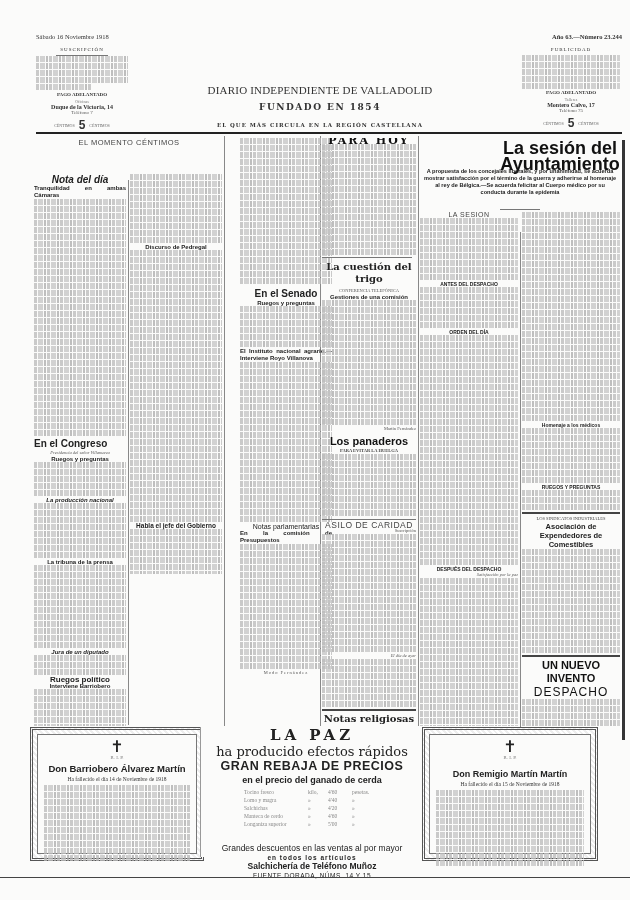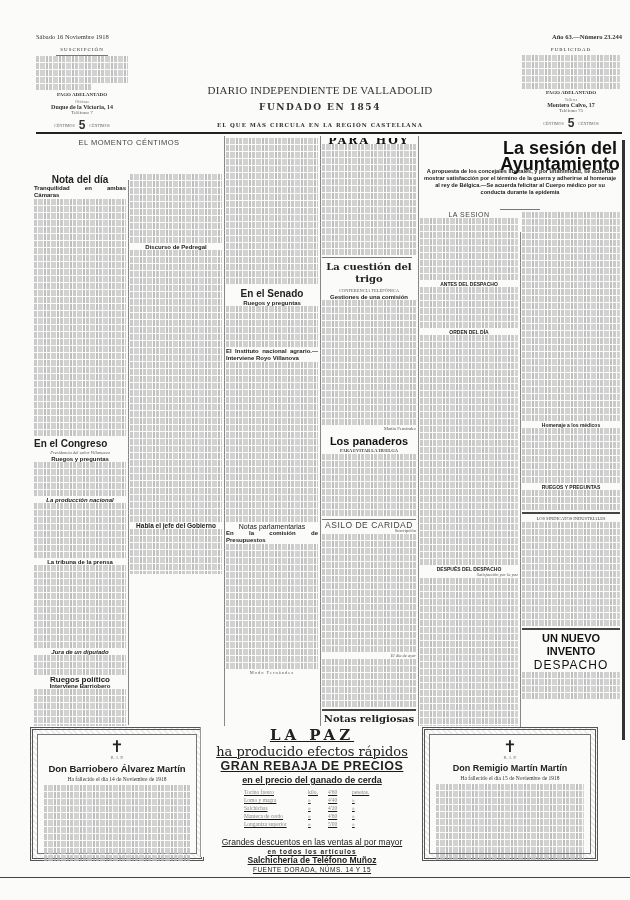--- a/index.html
+++ b/index.html
@@ -84,21 +84,21 @@
   <div class="vline" style="left:128px;top:180px;height:545px;"></div>
   <div class="vline" style="left:224px;top:136px;height:590px;"></div>
   <div class="vline" style="left:320px;top:136px;height:590px;"></div>
   <div class="vline" style="left:418px;top:136px;height:590px;"></div>
   <div class="vline" style="left:520px;top:232px;height:498px;"></div>
   <div class="abs" style="left:622px;top:140px;width:3px;height:600px;background:#333;"></div>
 
   <div class="abs h-sec" style="left:34px;top:138px;width:190px;font-size:7.5px;">EL MOMENTO CÉNTIMOS</div>
 
   <div class="col" style="left:34px;top:174px;width:92px;height:552px;">
-    <div class="h-mid" style="font-size:10px;line-height:11px;text-align:center;">Nota del día</div>
+    <div class="h-mid" style="font-size:10px;line-height:11px;text-align:center;font-style:italic;">Nota del día</div>
     <div class="h-mid" style="font-size:6px;line-height:7px;">Tranquilidad en ambas Cámaras</div>
     <div>
       <span class="filler"></span>
         <span class="filler"></span>
         <span class="filler"></span>
         <span class="filler"></span>
         <span class="filler"></span>
         <span class="filler"></span>
         <span class="filler"></span>
         <span class="filler"></span>
@@ -243,21 +243,21 @@
       <span class="filler"></span>
         <span class="filler"></span>
         <span class="filler"></span>
         <span class="filler"></span>
         <span class="filler"></span>
         <span class="filler"></span>
         <span class="filler"></span>
     </div>
   </div>
 
-  <div class="col" style="left:226px;top:138px;width:92px;height:588px;">
+  <div class="col" style="left:240px;top:138px;width:92px;height:588px;">
     <div>
       <span class="filler"></span>
         <span class="filler"></span>
         <span class="filler"></span>
         <span class="filler"></span>
         <span class="filler"></span>
         <span class="filler"></span>
         <span class="filler"></span>
         <span class="filler"></span>
         <span class="filler"></span>
@@ -563,20 +563,21 @@
         <span class="filler"></span>
         <span class="filler"></span>
     </div>
     <div class="h-mid" style="font-size:5px;text-align:center;">RUEGOS Y PREGUNTAS</div>
     <div>
       <span class="filler"></span>
         <span class="filler"></span>
         <span class="filler"></span>
     </div>
     <div style="font-size:4.5px;text-align:center;color:#444;border-top:2px solid #444;padding-top:2px;margin-top:2px;">LOS SINDICATOS INDUSTRIALES</div>
+    <div class="h-mid" style="font-size:7.5px;line-height:9px;text-align:center;">Asociación de Expendedores de Comestibles</div>
     <div>
       <span class="filler"></span>
         <span class="filler"></span>
         <span class="filler"></span>
         <span class="filler"></span>
         <span class="filler"></span>
         <span class="filler"></span>
         <span class="filler"></span>
         <span class="filler"></span>
         <span class="filler"></span>
@@ -612,21 +613,21 @@
           <span class="filler"></span>
           <span class="filler"></span>
           <span class="filler"></span>
           <span class="filler"></span>
           <span class="filler"></span>
           <span class="filler"></span>
       </div>
     </div>
   </div>
 
-  <div class="abs" style="left:200px;top:727px;width:222px;height:130px;border-left:1px solid #999;border-right:1px solid #999;background:#fbfbfa;text-decoration:underline;">
+  <div class="abs" style="left:200px;top:727px;width:222px;height:130px;border-left:1px solid #999;border-right:1px solid #999;background:#fbfbfa;">
     <div class="ad-center" style="font-size:15px;font-weight:bold;letter-spacing:4px;font-family:'DejaVu Serif',serif;line-height:17px;">LA PAZ</div>
     <div class="ad-center" style="font-size:13px;font-family:'DejaVu Serif',serif;line-height:15px;">ha producido efectos rápidos</div>
     <div class="ad-center" style="font-size:12.5px;font-family:'Liberation Sans',sans-serif;font-weight:bold;line-height:15px;letter-spacing:0.5px;">GRAN REBAJA DE PRECIOS</div>
     <div class="ad-center" style="font-size:9px;font-family:'Liberation Sans',sans-serif;font-weight:bold;line-height:12px;">en el precio del ganado de cerda</div>
     <div style="margin-top:2px;">
       <div class="price-row">
           <span style="width:58px;">Tocino fresco</span>
           <span style="width:14px;">kilo,</span>
           <span style="width:18px;">4'60</span>
           <span style="width:28px;">pesetas.</span>
@@ -649,31 +650,31 @@
           <span style="width:18px;">4'60</span>
           <span style="width:28px;">»</span>
         </div>
       <div class="price-row">
           <span style="width:58px;">Longaniza superior</span>
           <span style="width:14px;">»</span>
           <span style="width:18px;">5'00</span>
           <span style="width:28px;">»</span>
         </div>
     </div>
-    <div class="ad-center" style="font-size:8.5px;font-family:'Liberation Sans',sans-serif;line-height:11px;margin-top:9px;">Grandes descuentos en las ventas al por mayor</div>
+    <div class="ad-center" style="font-size:8.5px;font-family:'Liberation Sans',sans-serif;line-height:11px;margin-top:15px;">Grandes descuentos en las ventas al por mayor</div>
     <div class="ad-center" style="font-size:6.5px;font-family:'Liberation Sans',sans-serif;font-weight:bold;letter-spacing:1px;">en todos los artículos</div>
     <div class="ad-center" style="font-size:8.5px;font-family:'Liberation Sans',sans-serif;font-weight:bold;line-height:11px;">Salchichería de Teléfono Muñoz</div>
     <div class="ad-center" style="font-size:6.5px;font-family:'Liberation Sans',sans-serif;letter-spacing:0.5px;">FUENTE DORADA, NÚMS. 14 Y 15</div>
   </div>
 
   <div class="ornate" style="left:422px;top:727px;width:170px;height:128px;">
     <div class="ornate-inner">
       <div class="cross" style="margin-top:4px;">✝</div>
       <div class="tiny" style="text-align:center;">R. I. P.</div>
-      <div style="font-family:'Liberation Sans',sans-serif;font-weight:bold;font-size:9px;text-align:center;color:#222;margin-top:3px;">Don Remigio Martín Martín</div>
+      <div style="font-family:'Liberation Sans',sans-serif;font-weight:bold;font-size:9px;text-align:center;color:#222;margin-top:9px;">Don Remigio Martín Martín</div>
       <div style="font-size:5.5px;text-align:center;color:#333;margin-top:2px;font-family:'Liberation Serif',serif;">Ha fallecido el día 15 de Noviembre de 1918</div>
       <div style="padding:3px 6px;">
         <span class="filler"></span>
           <span class="filler"></span>
           <span class="filler"></span>
           <span class="filler"></span>
           <span class="filler"></span>
           <span class="filler"></span>
           <span class="filler"></span>
           <span class="filler"></span>

